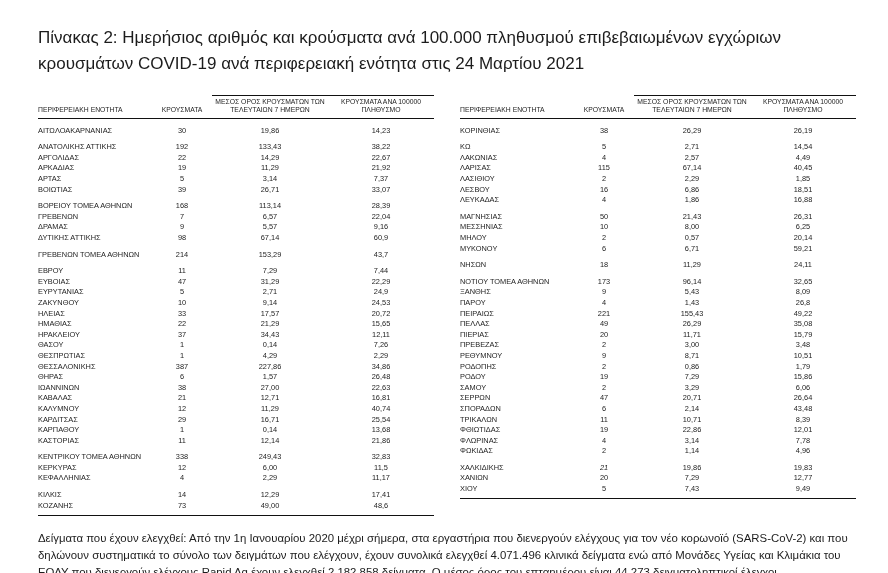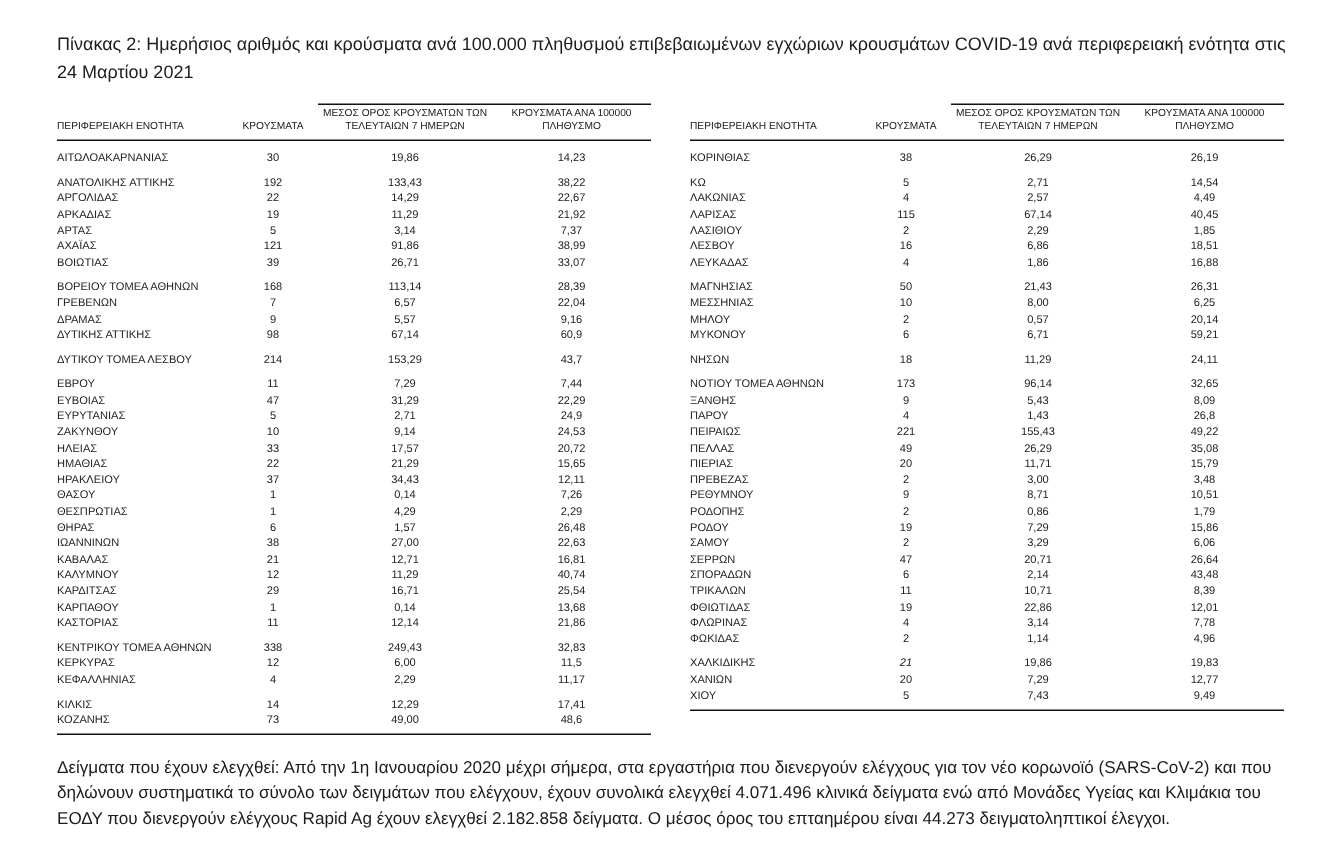--- a/index.html
+++ b/index.html
@@ -1,21 +1,21 @@
 <!DOCTYPE html>
 <html><head>
 <meta charset="utf-8">
 <style>
   html,body{margin:0;padding:0;}
   body{
     width:888px;height:573px;background:#ffffff;
     font-family:"Liberation Sans",sans-serif;color:#1c1c1c;overflow:hidden;
   }
   .page{padding:8px 24px 0 38px;}
-  .title{font-size:12px;line-height:1.55;max-width:824px;color:#1c1c1c;}
+  .title{font-size:17px;line-height:1.55;max-width:824px;color:#1c1c1c;}
   .tables{display:flex;gap:26px;margin-top:11px;align-items:flex-start;}
   .covid-table{width:396px;border-bottom:1px solid #111;padding-bottom:4px;}
   .thead{display:grid;grid-template-columns:114px 60px 116px 106px;border-bottom:1px solid #111;}
   .th{font-size:6.8px;line-height:1.28;color:#1c1c1c;}
   .th-region{align-self:end;padding-bottom:3px;text-align:left;}
   .th-cases{align-self:end;padding-bottom:3px;text-align:center;}
   .th-avg,.th-per{border-top:1px solid #111;padding:2px 3px 3px;text-align:center;}
   .tgroup{margin-top:6px;}
   .trow{display:grid;grid-template-columns:114px 60px 116px 106px;height:10.6px;align-items:center;}
   .td{font-size:7.4px;line-height:1;white-space:nowrap;}
@@ -67,26 +67,20 @@
             <div class="td td-avg">11,29</div>
             <div class="td td-per">21,92</div>
           </div>
           <div class="trow">
             <div class="td td-region">ΑΡΤΑΣ</div>
             <div class="td td-cases">5</div>
             <div class="td td-avg">3,14</div>
             <div class="td td-per">7,37</div>
           </div>
           <div class="trow">
-            <div class="td td-region">ΑΧΑΪΑΣ</div>
-            <div class="td td-cases">121</div>
-            <div class="td td-avg">91,86</div>
-            <div class="td td-per">38,99</div>
-          </div>
-          <div class="trow">
             <div class="td td-region">ΒΟΙΩΤΙΑΣ</div>
             <div class="td td-cases">39</div>
             <div class="td td-avg">26,71</div>
             <div class="td td-per">33,07</div>
           </div>
         </div>
         <div class="tgroup">
           <div class="trow">
             <div class="td td-region">ΒΟΡΕΙΟΥ ΤΟΜΕΑ ΑΘΗΝΩΝ</div>
             <div class="td td-cases">168</div>
@@ -107,21 +101,21 @@
           </div>
           <div class="trow">
             <div class="td td-region">ΔΥΤΙΚΗΣ ΑΤΤΙΚΗΣ</div>
             <div class="td td-cases">98</div>
             <div class="td td-avg">67,14</div>
             <div class="td td-per">60,9</div>
           </div>
         </div>
         <div class="tgroup">
           <div class="trow">
-            <div class="td td-region">ΔΥΤΙΚΟΥ ΤΟΜΕΑ ΛΕΣΒΟΥ</div>
+            <div class="td td-region">ΓΡΕΒΕΝΩΝ ΤΟΜΕΑ ΑΘΗΝΩΝ</div>
             <div class="td td-cases">214</div>
             <div class="td td-avg">153,29</div>
             <div class="td td-per">43,7</div>
           </div>
         </div>
         <div class="tgroup">
           <div class="trow">
             <div class="td td-region">ΕΒΡΟΥ</div>
             <div class="td td-cases">11</div>
             <div class="td td-avg">7,29</div>
@@ -167,20 +161,26 @@
             <div class="td td-region">ΘΑΣΟΥ</div>
             <div class="td td-cases">1</div>
             <div class="td td-avg">0,14</div>
             <div class="td td-per">7,26</div>
           </div>
           <div class="trow">
             <div class="td td-region">ΘΕΣΠΡΩΤΙΑΣ</div>
             <div class="td td-cases">1</div>
             <div class="td td-avg">4,29</div>
             <div class="td td-per">2,29</div>
+          </div>
+          <div class="trow">
+            <div class="td td-region">ΘΕΣΣΑΛΟΝΙΚΗΣ</div>
+            <div class="td td-cases">387</div>
+            <div class="td td-avg">227,86</div>
+            <div class="td td-per">34,86</div>
           </div>
           <div class="trow">
             <div class="td td-region">ΘΗΡΑΣ</div>
             <div class="td td-cases">6</div>
             <div class="td td-avg">1,57</div>
             <div class="td td-per">26,48</div>
           </div>
           <div class="trow">
             <div class="td td-region">ΙΩΑΝΝΙΝΩΝ</div>
             <div class="td td-cases">38</div>

